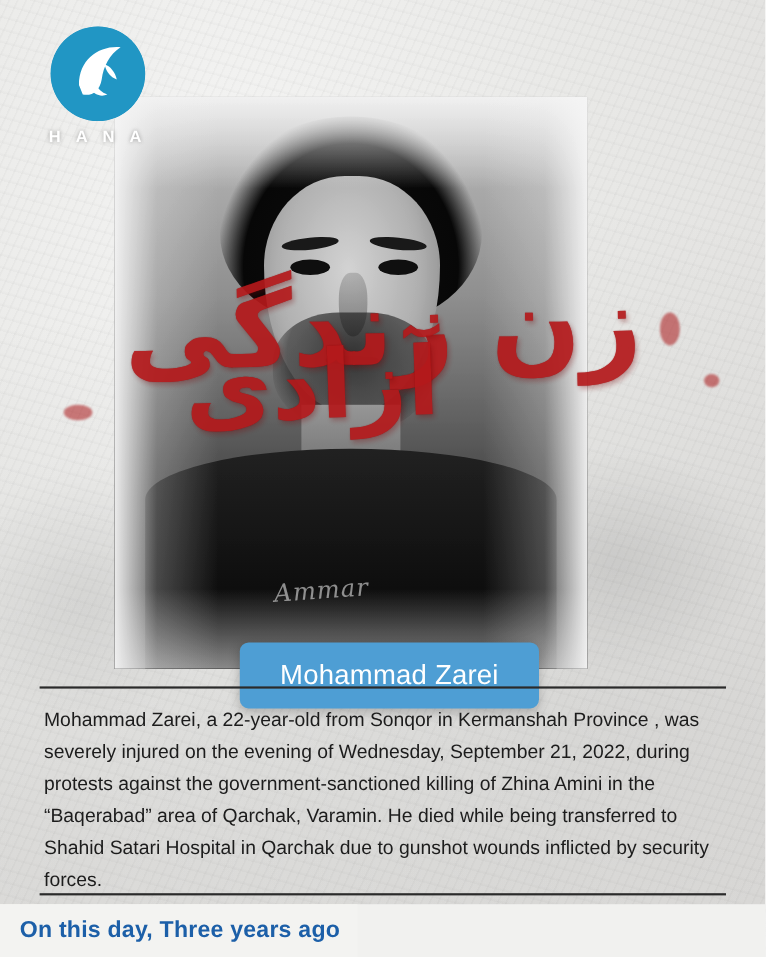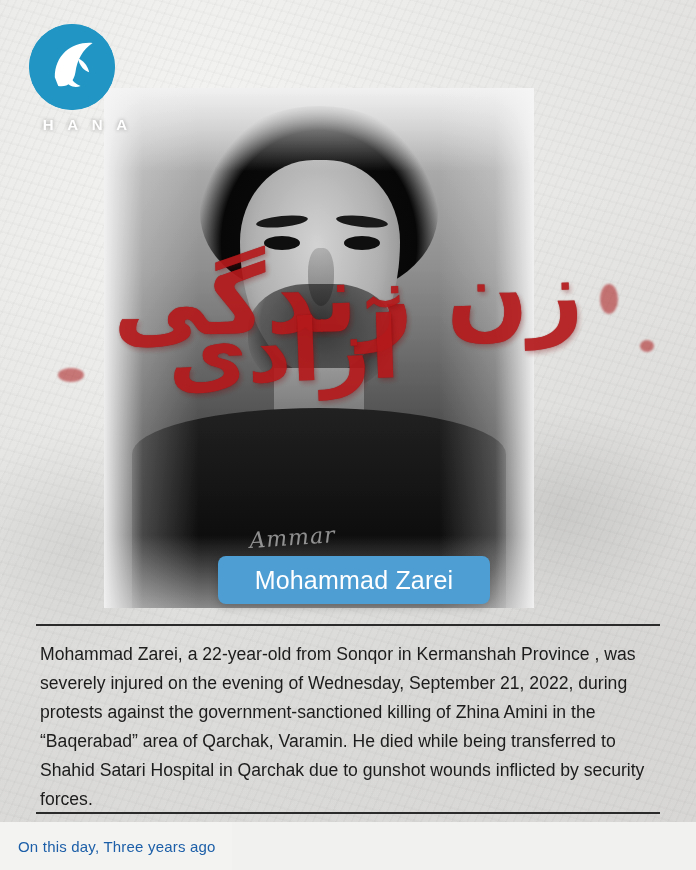--- a/index.html
+++ b/index.html
@@ -40,24 +40,24 @@
     position: absolute;
     left: -40px; top: 430px;
     width: 240px; height: 230px;
     background: radial-gradient(ellipse at center, rgba(120,120,120,0.14) 0%, rgba(120,120,120,0) 70%);
     filter: blur(7px);
   }
 
   
   .logo {
     position: absolute;
-    left: 12px;
+    left: 29px;
     top: 24px;
     width: 120px;
-    text-align: right;
+    text-align: center;
   }
   .logo-mark {
     width: 86px;
     height: 86px;
     border-radius: 50%;
     background: #2196c4;
     margin: 0 auto;
     display: block;
   }
   .logo-text {
@@ -199,23 +199,23 @@
     position: absolute;
     background: rgba(170,22,24,0.55);
     border-radius: 50%;
     filter: blur(1px);
   }
 
   
   .nameplate {
     position: absolute;
     left: 218px;
-    top: 556px;
+    top: 584px;
     width: 272px;
-    height: 48px;
+    height: 60px;
     background: #4e9ed4;
     border-radius: 8px;
     display: flex;
     align-items: center;
     justify-content: center;
     box-shadow: 0 3px 10px rgba(0,0,0,0.22);
   }
   .nameplate span {
     color: #ffffff;
     font-size: 25px;
@@ -258,22 +258,22 @@
   }
   .footer-box {
     background: #f3f3f1;
     padding: 0 16px 0 18px;
     height: 48px;
     display: flex;
     align-items: center;
   }
   .footer-text {
     color: #1c5fa8;
-    font-size: 15px;
-    font-weight: 400;
+    font-size: 21px;
+    font-weight: 700;
     letter-spacing: 0.2px;
   }
 </style>
 </head>
 <body>
 
 <div class="poster">
 
   <div class="texture"></div>
   <div class="smudge-a"></div>

